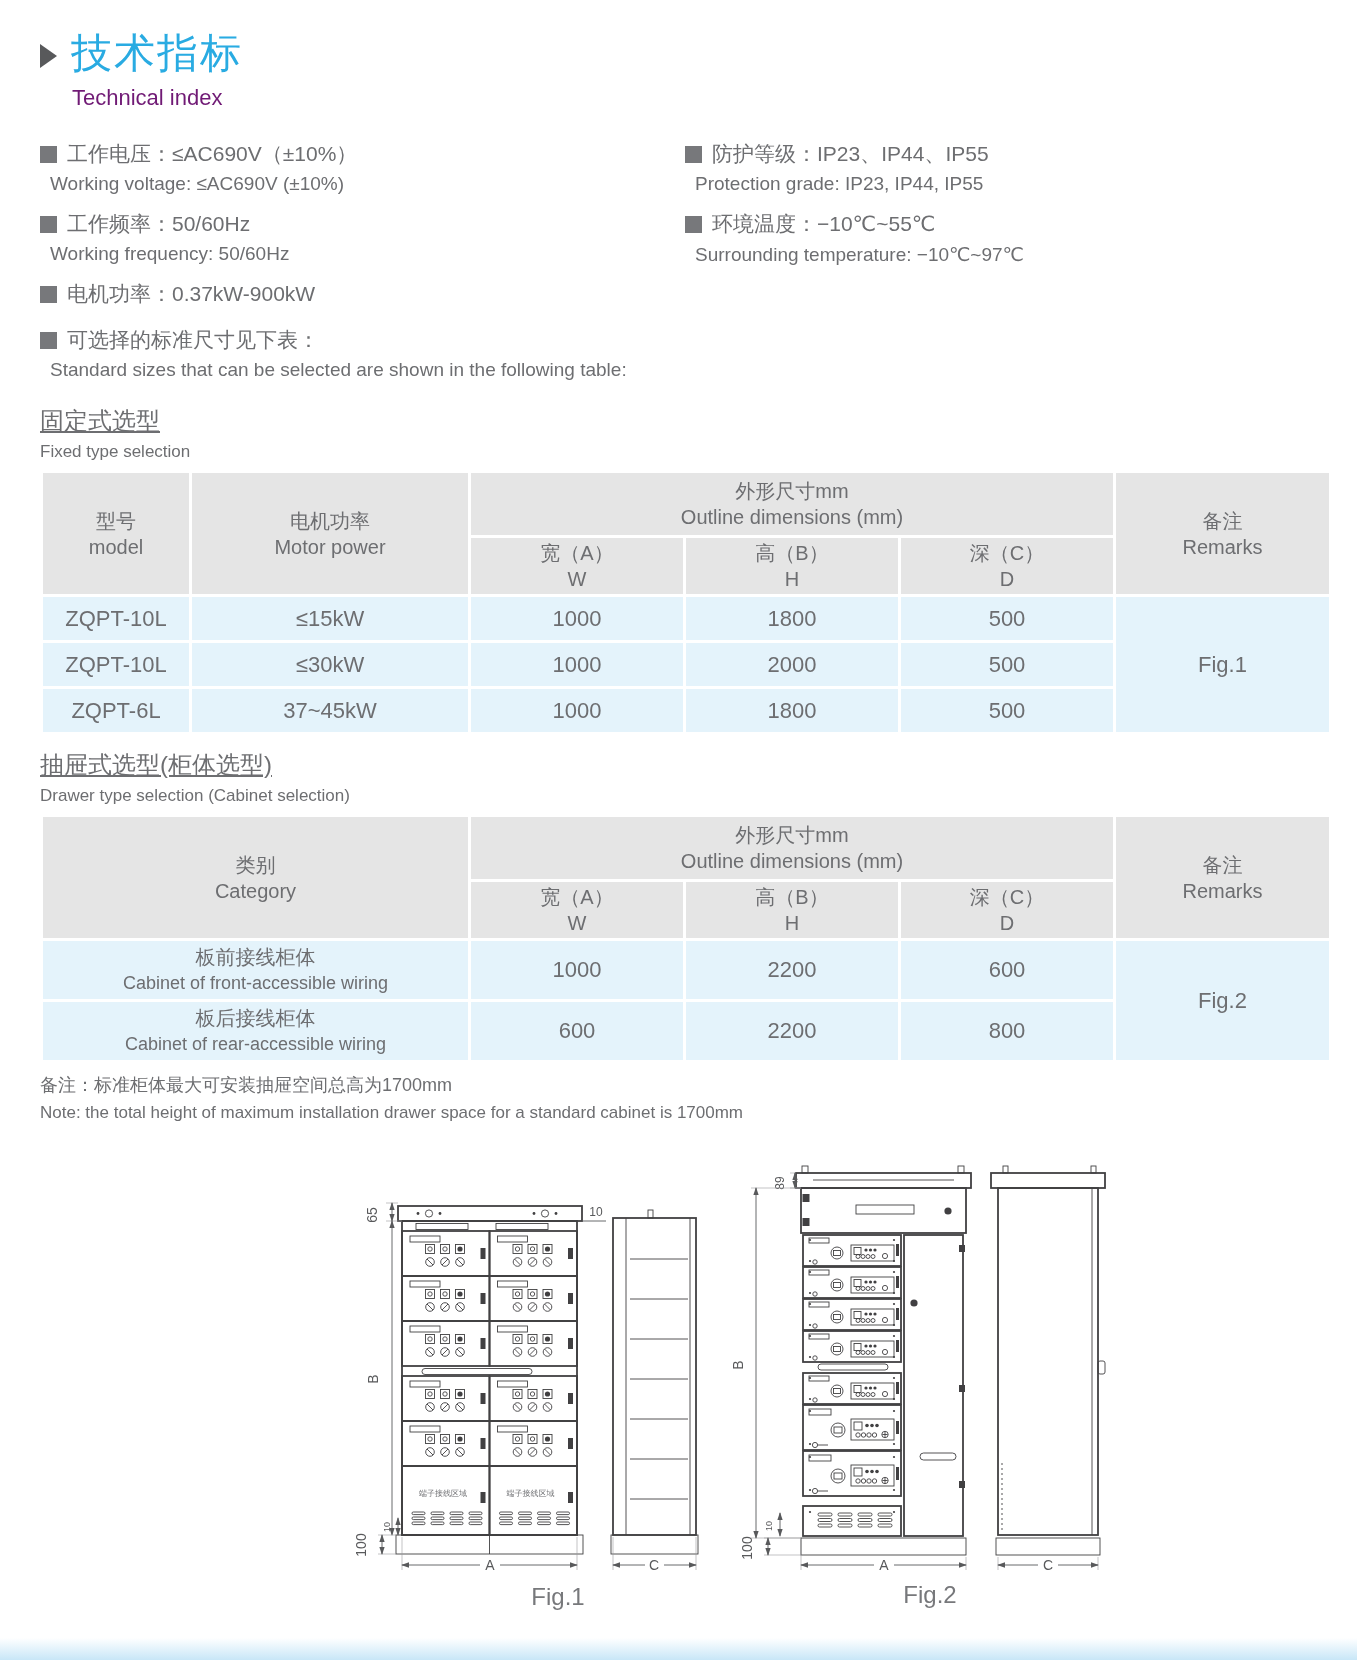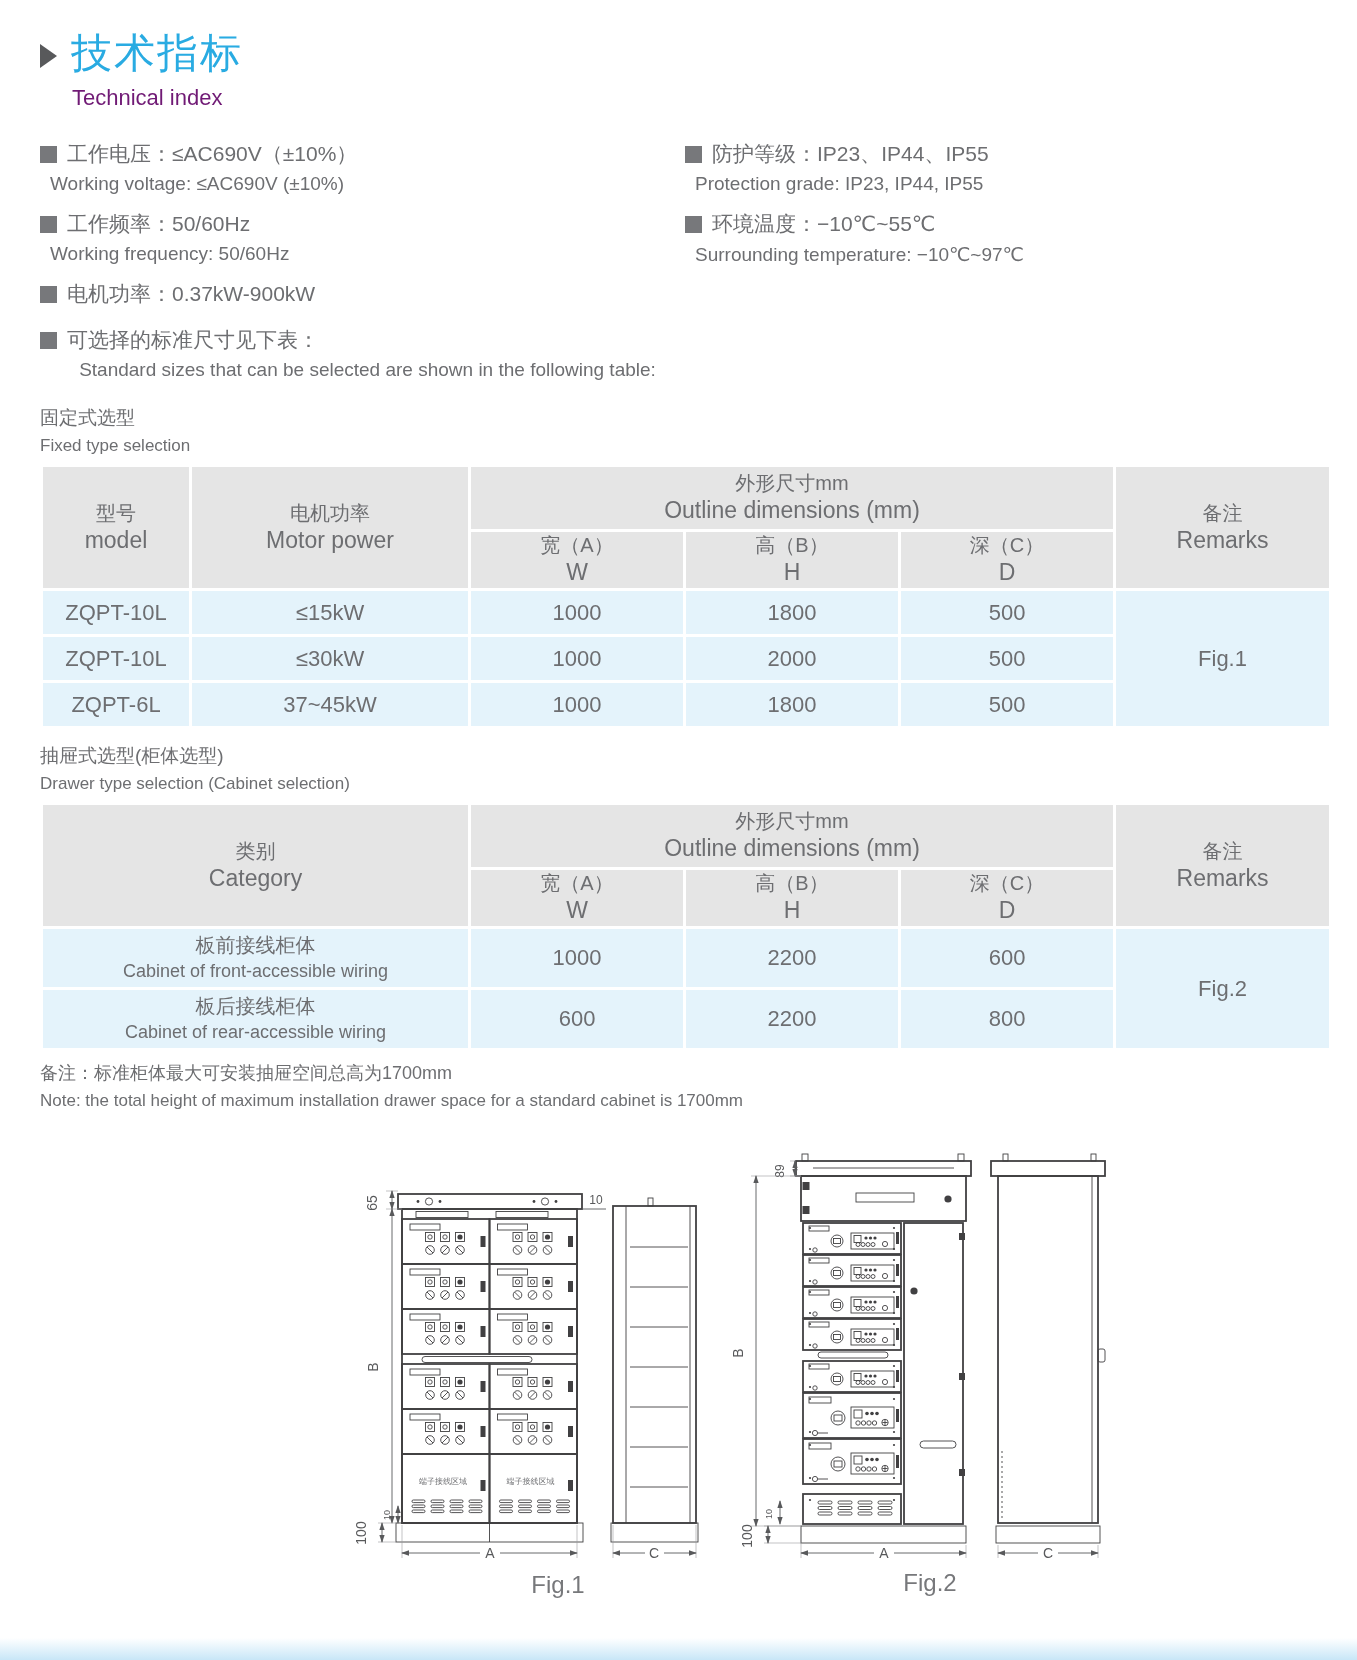--- a/index.html
+++ b/index.html
@@ -14,32 +14,32 @@
   .tri{width:0;height:0;border-left:17px solid #58595b;border-top:12px solid transparent;border-bottom:12px solid transparent;margin:4px 14px 0 0;}
   .title-zh{font-size:41px;color:#29abe2;font-weight:500;letter-spacing:2px;}
   .title-en{font-size:22px;color:#701a75;margin:4px 0 0 32px;}
   
   .specs{display:flex;margin-top:24px;}
   .specs-col-left{width:645px;}
   .specs-col-right{flex:1;}
   .spec-zh{display:flex;align-items:center;font-size:21px;height:38px;color:#6d6e71;}
   .sq{width:17px;height:17px;background:#77787b;flex:none;margin-right:10px;}
   .spec-en{font-size:19px;height:32px;margin-left:10px;color:#6d6e71;}
-  .intro{margin-top:8px;text-align:center;}
+  .intro{margin-top:8px;}
   
   .sec{margin-top:14px;}
-  .sec-zh{font-size:19px;}
+  .sec-zh{font-size:24px;text-decoration:underline;}
   .sec-en{font-size:17px;margin-top:5px;}
   
   table{border-collapse:separate;border-spacing:3px;table-layout:fixed;width:1292px;margin-top:8px;}
   td{text-align:center;vertical-align:middle;padding:0;}
   td.hd{background:#e5e5e5;}
   td.bd{background:#e4f3fb;font-size:22px;color:#6d6e71;}
   .hzh{font-size:20px;line-height:1.3;}
-  .hen{font-size:23px;line-height:1.3;text-align:center;}
+  .hen{font-size:20px;line-height:1.3;text-align:center;}
   .czh{font-size:20px;line-height:1.35;}
   .cen{font-size:18px;line-height:1.35;}
   tr.h1{height:62px;} tr.h2{height:56px;}
   tr.r1{height:43px;} tr.r2{height:58px;}
   
   .note{margin-top:10px;}
   .note-zh{font-size:18px;}
   .note-en{font-size:17px;margin-top:6px;}
   
   .figs{position:relative;height:525px;margin-top:10px;}

